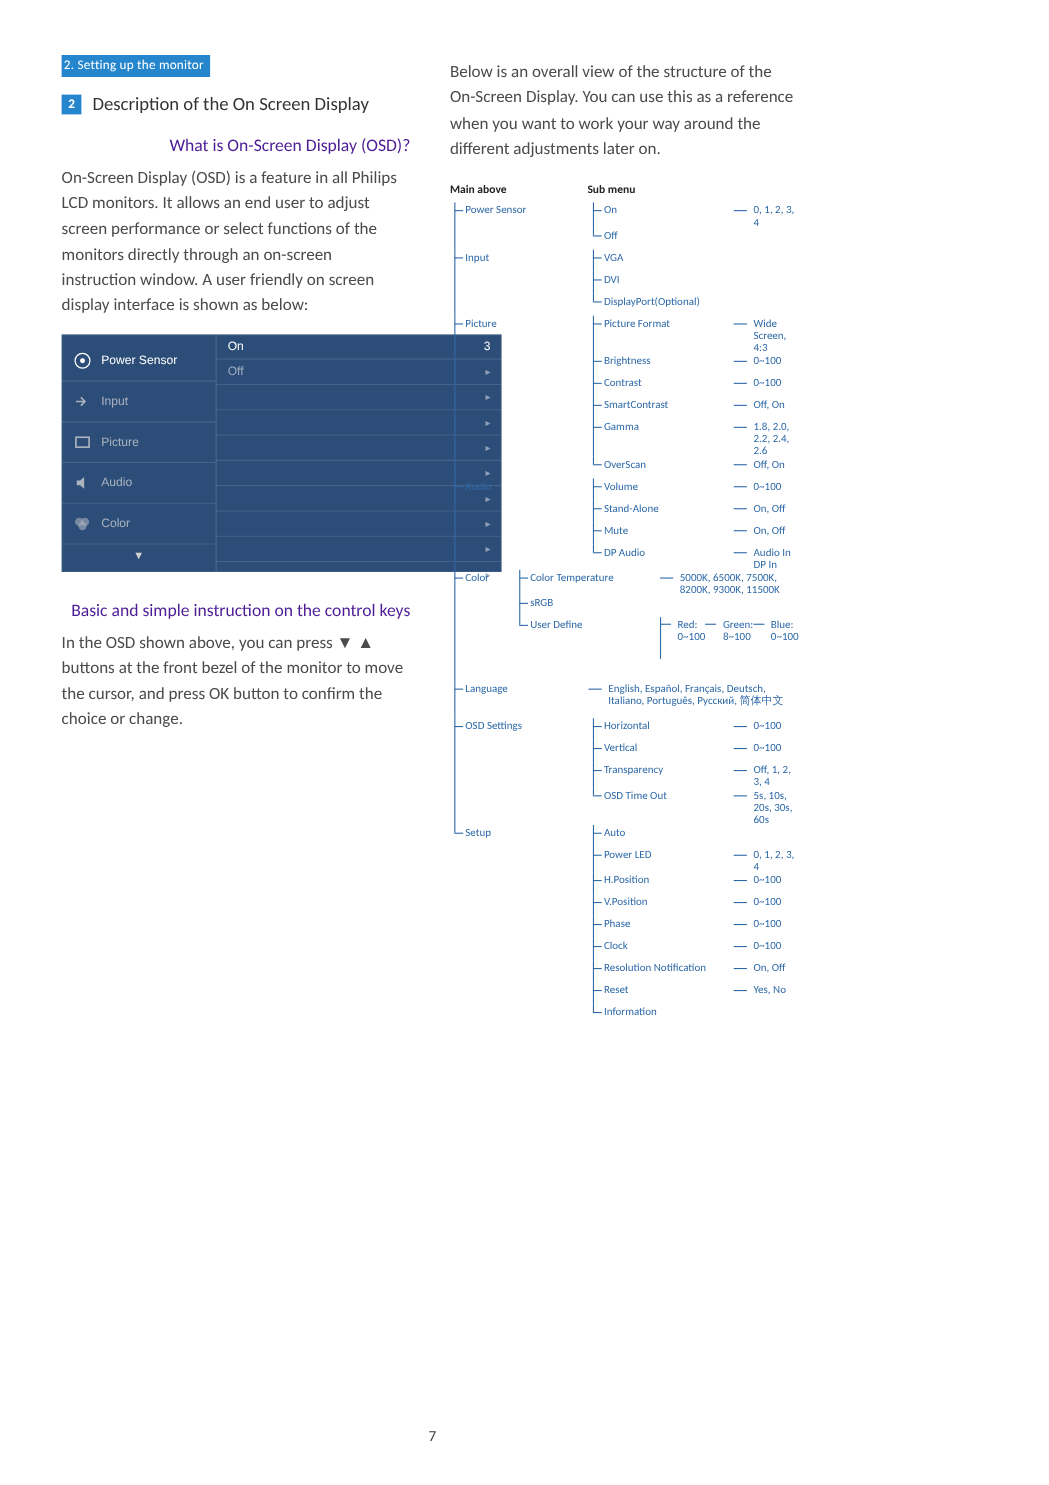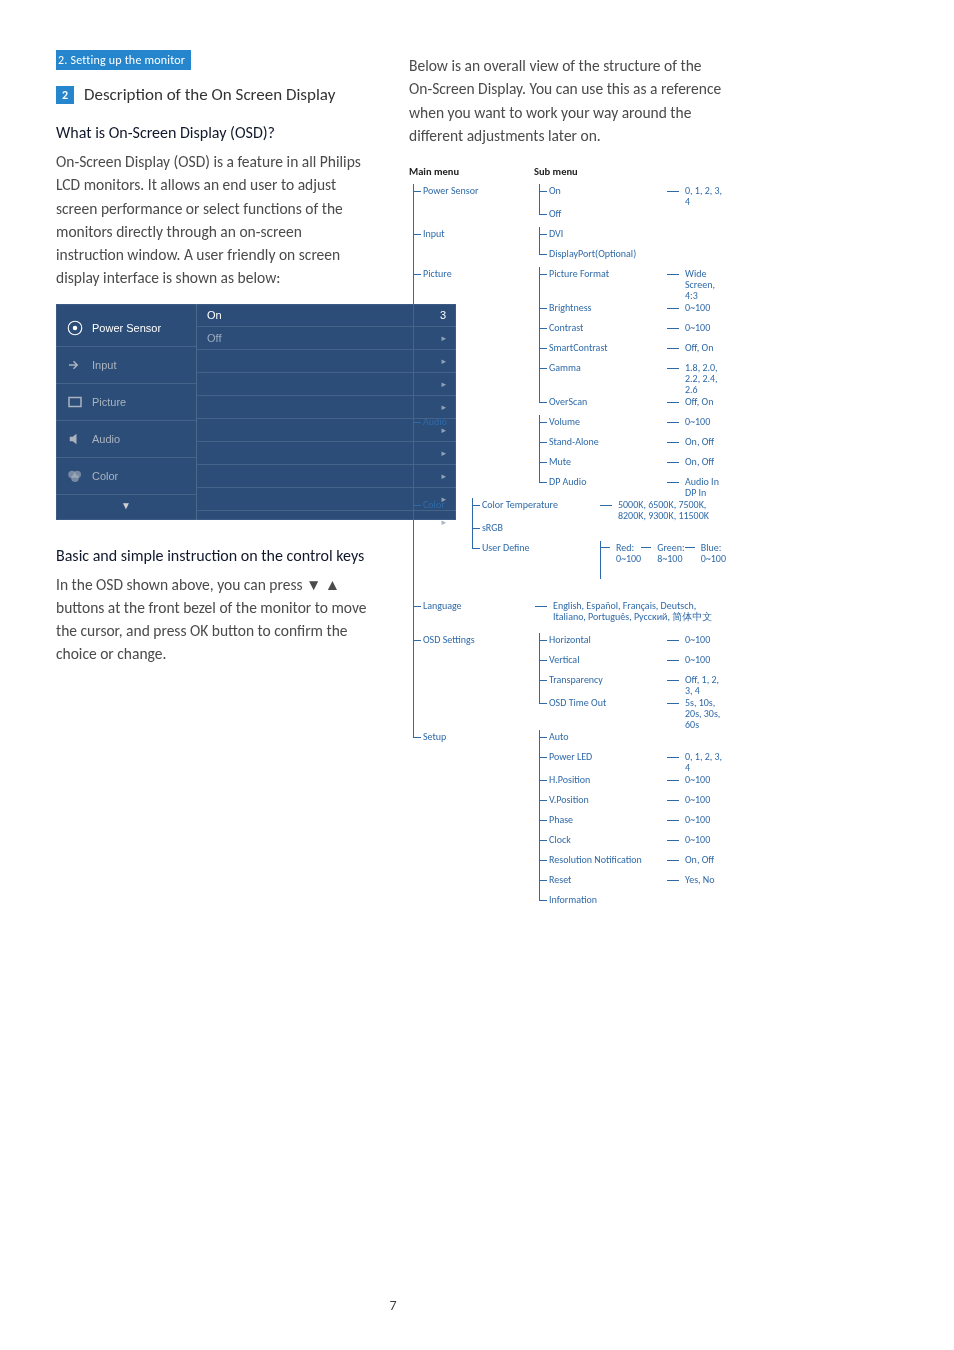--- a/index.html
+++ b/index.html
@@ -59,21 +59,22 @@
   h2.section {
     font-size:17px;
     font-weight:500;
     margin:0;
     color:#333;
   }
   h3.sub {
     font-size:16px;
     font-weight:500;
     margin:18px 0 8px 0;
-    color:#0f172a;
+    color:#4c1d95;
+    text-align:right;
   }
   p.body {
     font-size:15.5px;
     line-height:1.5;
     color:#4b4b4b;
     margin:4px 0 10px 0;
     font-weight:400;
   }
 
   
@@ -370,41 +371,45 @@
     </div>
 
     <h3 class="sub" style="margin-top:26px;">Basic and simple instruction on the control keys</h3>
     <p class="body">In the OSD shown above, you can press ▼ ▲ buttons at the front bezel of the monitor to move the cursor, and press OK button to confirm the choice or change.</p>
   </div>
 
   <div class="col-right">
     <p class="body">Below is an overall view of the structure of the On-Screen Display. You can use this as a reference when you want to work your way around the different adjustments later on.</p>
 
     <div class="tree-header">
-      <div class="c1">Main menu</div>
+      <div class="c1">Main above</div>
       <div class="c2">Sub menu</div>
     </div>
 
     <div class="tree" id="tree">
           <div class="tree-section">
             <div class="tree-c1">Power Sensor</div>
             <div class="tree-c2">
               <div class="t2">
                 <div class="label">On</div>
                 <div class="val">0, 1, 2, 3, 4</div>
               </div>
               <div class="t2 last">
                 <div class="label">Off</div>
                 <div class="noval"></div>
               </div>
             </div>
           </div>
           <div class="tree-section">
             <div class="tree-c1">Input</div>
             <div class="tree-c2">
+              <div class="t2">
+                <div class="label">VGA</div>
+                <div class="noval"></div>
+              </div>
               <div class="t2">
                 <div class="label">DVI</div>
                 <div class="noval"></div>
               </div>
               <div class="t2 last">
                 <div class="label">DisplayPort(Optional)</div>
                 <div class="noval"></div>
               </div>
             </div>
           </div>

